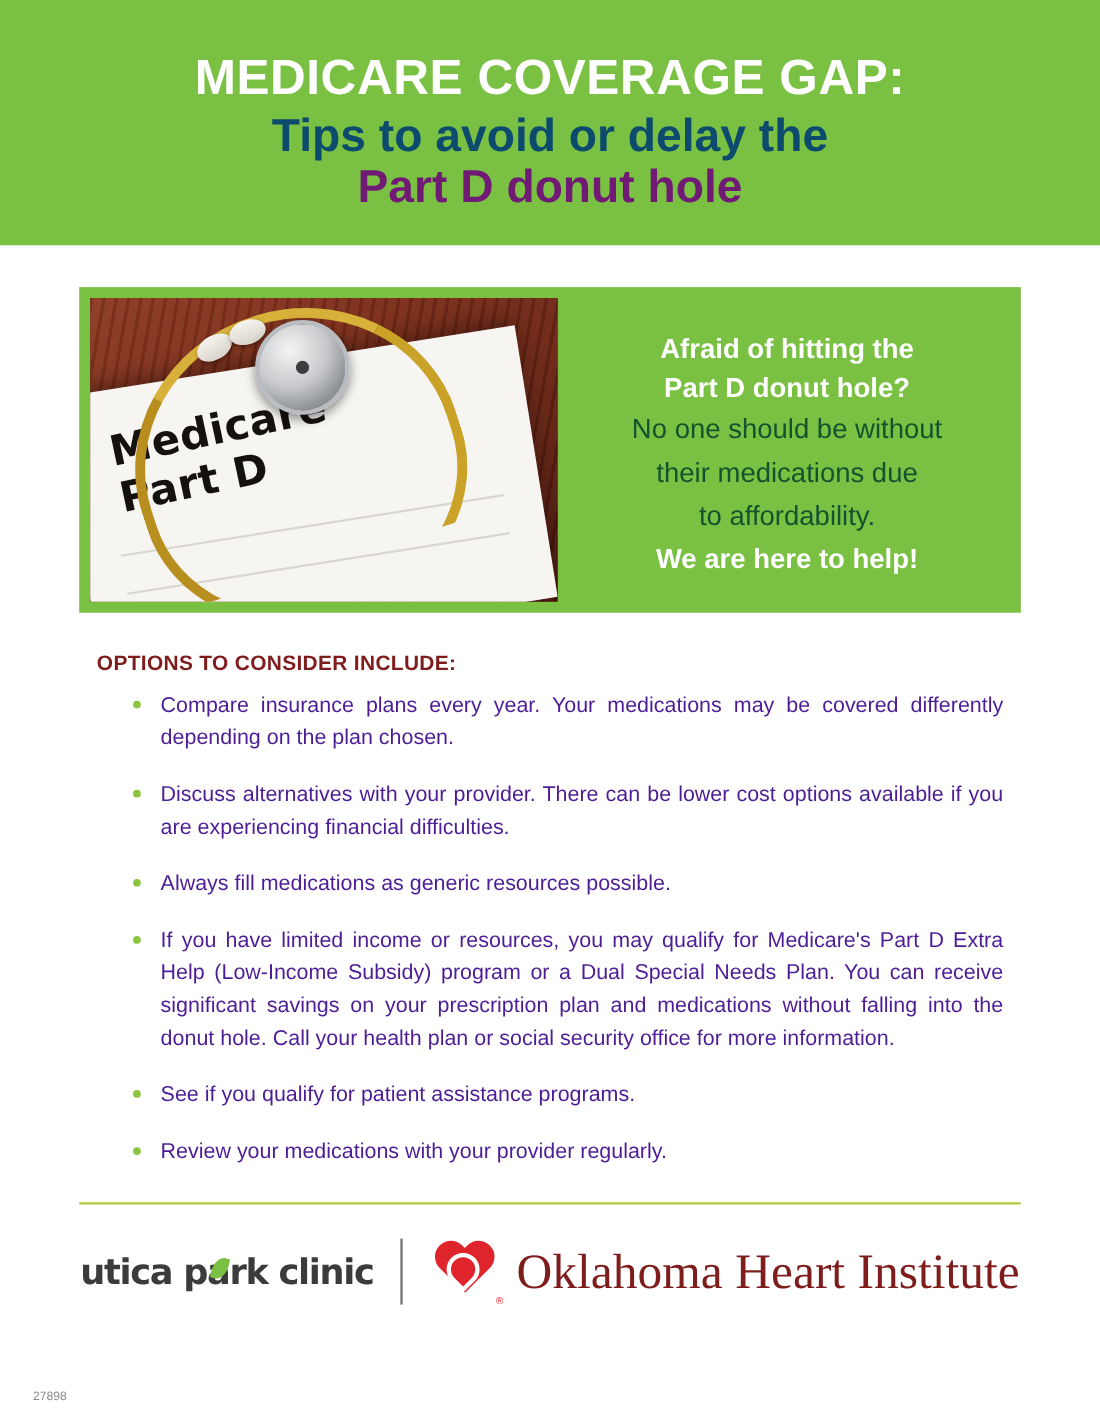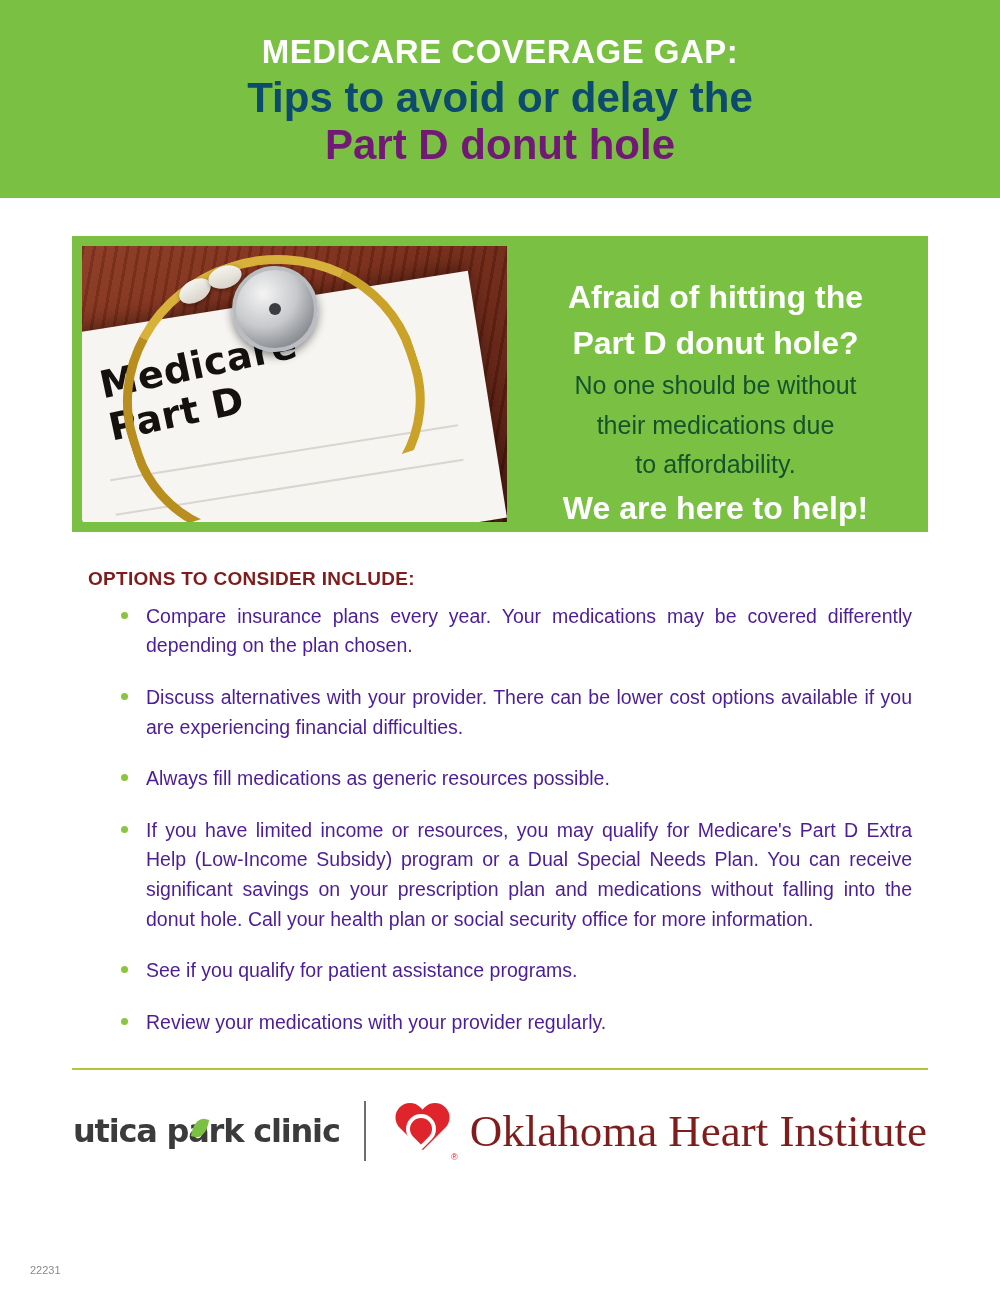--- a/index.html
+++ b/index.html
@@ -23,25 +23,25 @@
   
   .header-band {
     background: #7ac143;
     width: 100%;
     padding: 34px 0 30px 0;
     box-sizing: border-box;
     text-align: center;
   }
   .header-line1 {
     color: #ffffff;
-    font-size: 33px;
+    font-size: 45px;
     font-weight: bold;
     letter-spacing: 0.5px;
     line-height: 1.08;
-    margin: 0 0 4px 0;
+    margin: 12px 0 4px 0;
   }
   .header-line2 {
     color: #0c4a6e;
     font-size: 42px;
     font-weight: bold;
     line-height: 1.12;
     margin: 0;
   }
   .header-line3 {
     color: #701a75;
@@ -152,21 +152,21 @@
   }
 
   .hero-text {
     flex: 1;
     color: #ffffff;
     text-align: center;
     padding: 38px 26px 0 22px;
     box-sizing: border-box;
   }
   .hero-bold {
-    font-size: 32px;
+    font-size: 25px;
     font-weight: bold;
     line-height: 1.45;
     margin: 0;
   }
   .hero-light {
     font-size: 25px;
     font-weight: normal;
     line-height: 1.58;
     margin: 0;
     color: #14532d;
@@ -378,15 +378,15 @@
     </div>
     <div class="logo-sep"></div>
     <div class="heart-wrap">
       <div class="heart"></div>
       <div class="heart-inner"></div>
       <div class="reg-mark">®</div>
     </div>
     <div class="logo-ohi">Oklahoma Heart Institute</div>
   </div>
 
-  <div class="doc-code">22231</div>
+  <div class="doc-code">27898</div>
 
 </div>
 
 </body></html>

